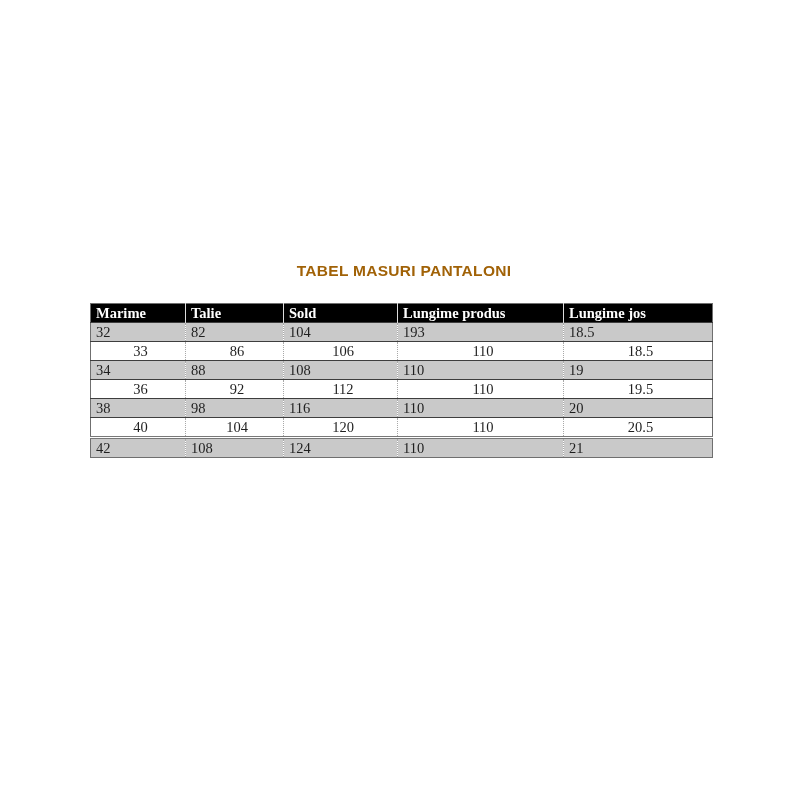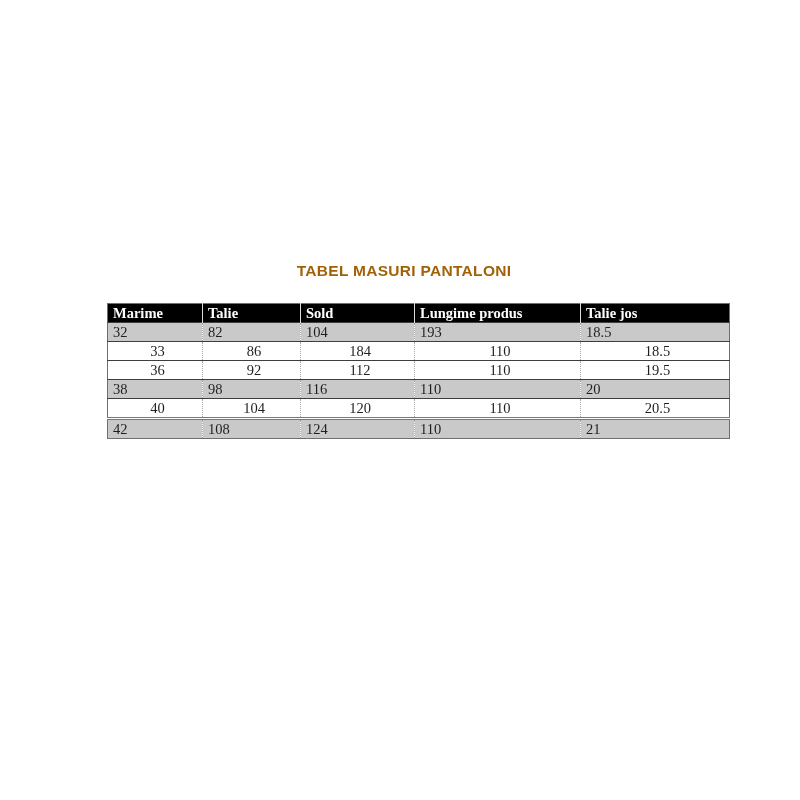--- a/index.html
+++ b/index.html
@@ -22,21 +22,21 @@
     text-align: center;
     font-family: "Liberation Sans", sans-serif;
     font-weight: bold;
     font-size: 15.5px;
     letter-spacing: 0.3px;
     color: #a16207;
   }
   table.size-table {
     position: absolute;
     top: 303px;
-    left: 107px;
+    left: 90px;
     width: 622px;
     border-collapse: collapse;
     table-layout: fixed;
     font-family: "Liberation Serif", serif;
     font-size: 14.5px;
     color: var(--body-text, #1f1f1f);
     border: 1px solid #6f6f6f;
   }
   table.size-table th {
     background: var(--header-bg, #000000);
@@ -92,37 +92,44 @@
       <col style="width:114px">
       <col style="width:166px">
       <col style="width:149px">
     </colgroup>
     <thead>
       <tr>
           <th>Marime</th>
           <th>Talie</th>
           <th>Sold</th>
           <th>Lungime produs</th>
-          <th>Talie jos</th>
+          <th>Lungime jos</th>
         </tr>
     </thead>
     <tbody>
         <tr class="shaded">
           <td>32</td>
           <td>82</td>
           <td>104</td>
           <td>193</td>
           <td>18.5</td>
         </tr>
         <tr class="plain">
           <td>33</td>
           <td>86</td>
-          <td>184</td>
+          <td>106</td>
           <td>110</td>
           <td>18.5</td>
+        </tr>
+        <tr class="shaded">
+          <td>34</td>
+          <td>88</td>
+          <td>108</td>
+          <td>110</td>
+          <td>19</td>
         </tr>
         <tr class="plain">
           <td>36</td>
           <td>92</td>
           <td>112</td>
           <td>110</td>
           <td>19.5</td>
         </tr>
         <tr class="shaded">
           <td>38</td>

